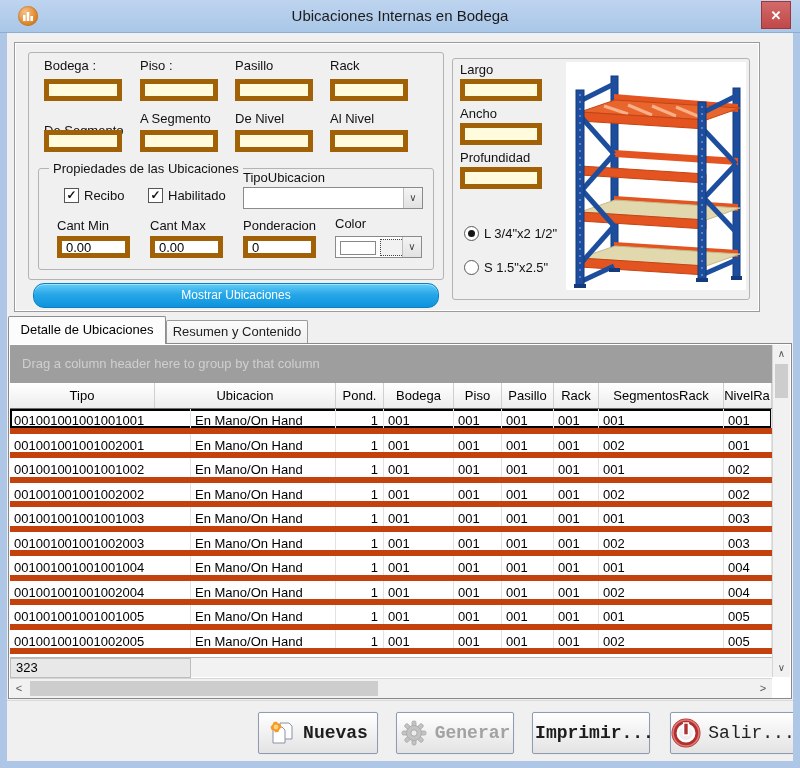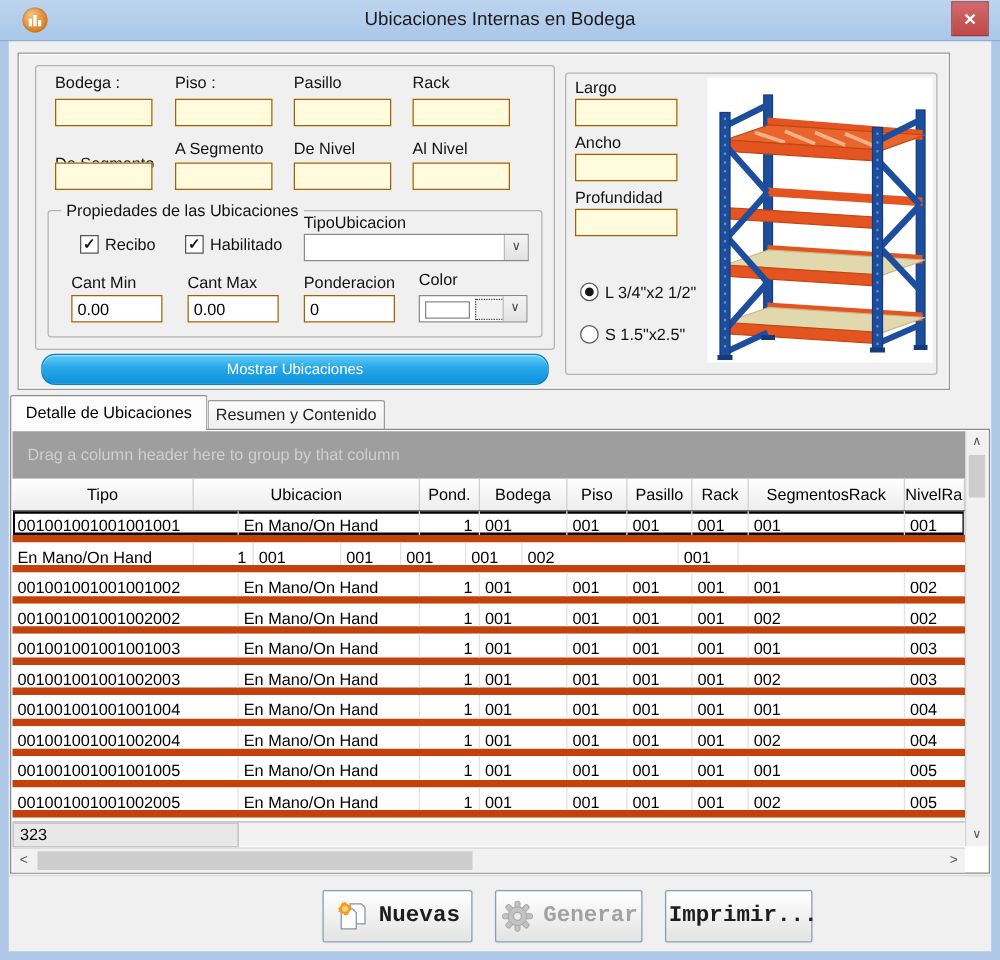--- a/index.html
+++ b/index.html
@@ -18,21 +18,21 @@
   .close-btn{position:absolute;right:9px;top:1px;width:30px;height:28px;background:linear-gradient(#d36a6a,#c04848);border:1px solid #9c3838;color:#fff;font-size:13px;font-weight:bold;text-align:center;line-height:28px;cursor:pointer;box-sizing:border-box;}
   
   .top-panel{position:absolute;left:14px;top:42px;width:746px;height:270px;border:1px solid #9b9b9b;box-shadow:inset 0 0 0 1px #ffffff;background:#f0f0f0;box-sizing:border-box;}
   .groupbox{position:absolute;border:1px solid #b3b3b3;border-radius:3px;}
   .groupbox .gb-title{position:absolute;top:-8px;left:10px;background:#f0f0f0;padding:0 4px;font-size:13px;color:#111;white-space:nowrap;}
   .gb-left{left:28px;top:52px;width:414px;height:226px;}
   .gb-props{left:38px;top:168px;width:394px;height:100px;}
   .gb-right{left:452px;top:58px;width:296px;height:240px;}
   .gb-etiqueta{left:456px;top:206px;width:108px;height:89px;}
   .flabel{position:absolute;font-size:13px;color:#111;white-space:nowrap;}
-  .tinput{position:absolute;height:22px;border:1px solid #a16207;background:#fffbdc;font-size:13px;padding:0 4px;box-sizing:border-box;font-family:"Liberation Sans",sans-serif;}
+  .tinput{position:absolute;height:22px;border:5px solid #a16207;background:#fffbdc;font-size:13px;padding:0 4px;box-sizing:border-box;font-family:"Liberation Sans",sans-serif;}
   .tinput.white{background:#ffffff;}
   
   .checkbox{position:absolute;display:flex;align-items:center;cursor:pointer;}
   .checkbox .box{width:13px;height:13px;background:#fff;border:1px solid #555;display:inline-flex;align-items:center;justify-content:center;margin-right:5px;}
   .checkbox .mark{font-size:12px;font-weight:bold;color:#111;line-height:13px;visibility:hidden;}
   .checkbox.on .mark{visibility:visible;}
   .checkbox .cb-label{font-size:13px;color:#111;}
   .radio{position:absolute;display:flex;align-items:center;cursor:pointer;}
   .radio .circle{width:13px;height:13px;border-radius:50%;background:#fff;border:1px solid #5a5a5a;margin-right:5px;position:relative;}
   .radio.on .circle::after{content:"";position:absolute;left:3px;top:3px;width:7px;height:7px;border-radius:50%;background:#161616;}
@@ -254,20 +254,21 @@
           <div class="gcell c1">En Mano/On Hand</div>
           <div class="gcell c2">1</div>
           <div class="gcell c3">001</div>
           <div class="gcell c4">001</div>
           <div class="gcell c5">001</div>
           <div class="gcell c6">001</div>
           <div class="gcell c7">001</div>
           <div class="gcell c8">001</div>
         </div>
         <div class="grow">
+          <div class="gcell c0">001001001001002001</div>
           <div class="gcell c1">En Mano/On Hand</div>
           <div class="gcell c2">1</div>
           <div class="gcell c3">001</div>
           <div class="gcell c4">001</div>
           <div class="gcell c5">001</div>
           <div class="gcell c6">001</div>
           <div class="gcell c7">002</div>
           <div class="gcell c8">001</div>
         </div>
         <div class="grow">
@@ -403,18 +404,27 @@
     <div class="fbtn b-imprimir">
       <svg width="28" height="28" viewBox="0 0 28 28">
         <polygon points="8,3 19,3 21,9 8,9" fill="#fbfbfb" stroke="#8a93a3" stroke-width="1"></polygon>
         <rect x="4" y="9" width="20" height="9" rx="1.5" fill="#dfe4ea" stroke="#8a93a3" stroke-width="1"></rect>
         <rect x="4" y="15" width="20" height="4" fill="#c2c9d3" stroke="#8a93a3" stroke-width="0.8"></rect>
         <rect x="8" y="17" width="12" height="7" fill="#ffffff" stroke="#8a93a3" stroke-width="1"></rect>
         <circle cx="21.5" cy="12.5" r="1.6" fill="#4db052"></circle>
       </svg>
       <span class="btxt">Imprimir...</span>
     </div>
+    <div class="fbtn b-salir salir">
+      <svg width="30" height="30" viewBox="0 0 30 30">
+        <circle cx="15" cy="15" r="11.5" fill="none" stroke="#b03030" stroke-width="6"></circle>
+        <circle cx="15" cy="15" r="13" fill="none" stroke="#e07a72" stroke-width="1.6"></circle>
+        <circle cx="15" cy="15" r="8.3" fill="none" stroke="#ffffff" stroke-width="2.4"></circle>
+        <rect x="12.6" y="5" width="4.8" height="12" fill="#b03030" stroke="#ffffff" stroke-width="1.4"></rect>
+      </svg>
+      <span class="btxt">Salir...</span>
+    </div>
   </div>
 
   <div class="frame-left"></div>
   <div class="frame-right"></div>
   <div class="frame-bottom"></div>
 </div>
 
 </body></html>

